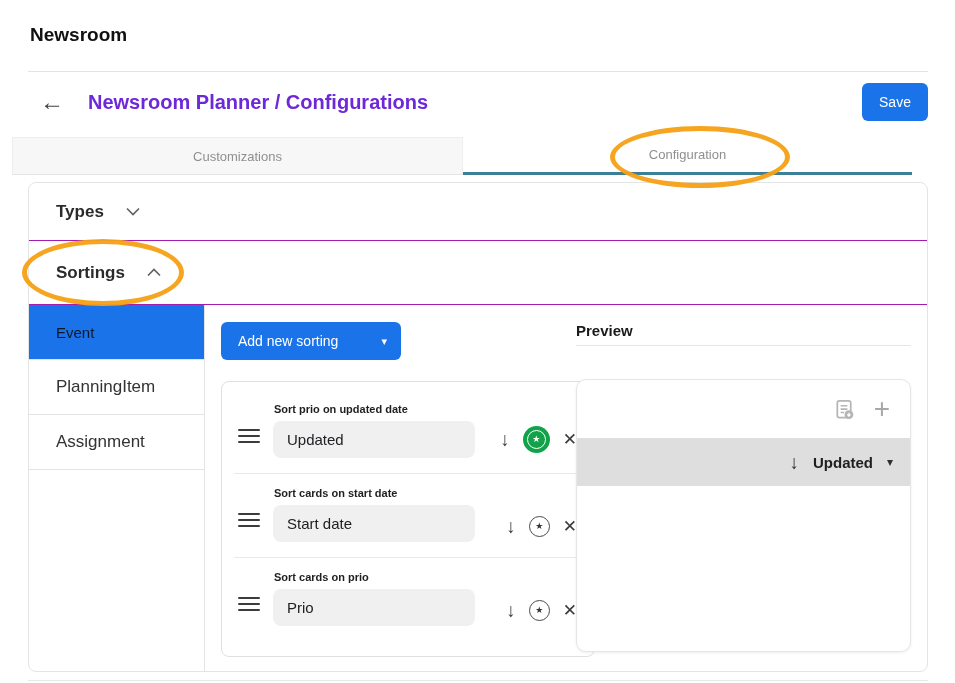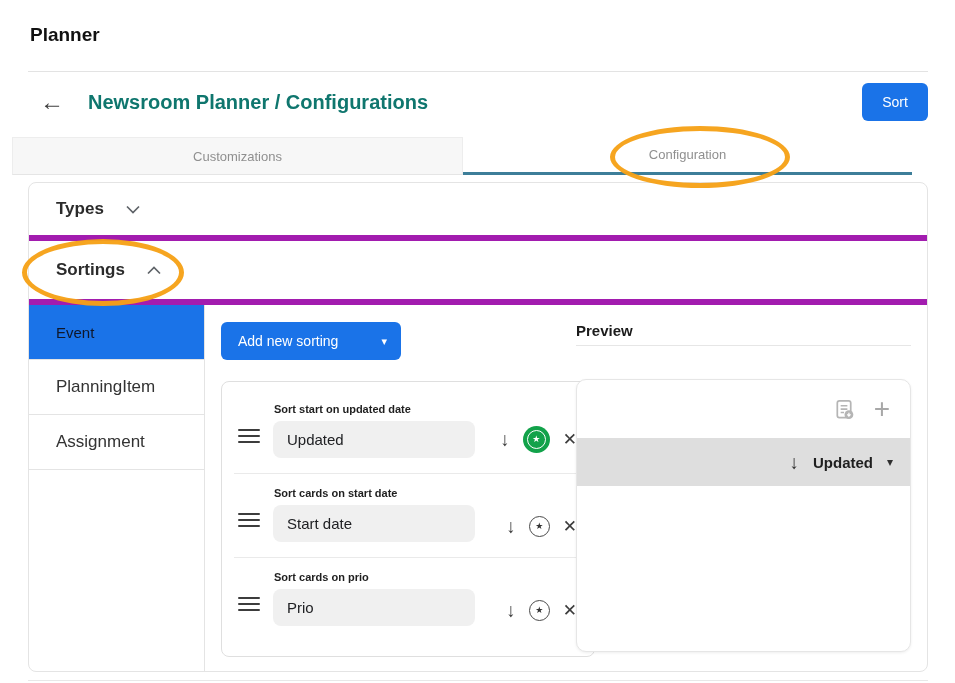--- a/index.html
+++ b/index.html
@@ -7,35 +7,35 @@
     font-family:"Liberation Sans", sans-serif; color:#202124; overflow:hidden; }
   body { position:relative; }
 
   
   .page-title { position:absolute; left:30px; top:24px; font-size:19px; font-weight:bold; color:#111; }
   .top-divider { position:absolute; left:28px; width:900px; top:71px; height:1px; background:#e3e3e3; }
 
   .header-row { position:absolute; left:28px; top:80px; width:900px; height:44px;
     display:flex; align-items:center; }
   .back-arrow { font-size:24px; color:#3c3c3c; margin-left:12px; cursor:pointer; line-height:1; }
-  .header-title { font-size:20px; font-weight:bold; margin-left:24px; color:#0f766e; }
+  .header-title { font-size:20px; font-weight:bold; margin-left:24px; color:#6d28d9; }
   .save-btn { margin-left:auto; width:66px; height:38px; background:#1a73e8; color:#fff;
     border:none; border-radius:6px; font-size:14px; font-family:inherit; cursor:pointer; }
 
   
   .tabbar { position:absolute; left:12px; top:137px; width:900px; height:38px; display:flex; }
   .tab { flex:1; display:flex; align-items:center; justify-content:center;
     font-size:13px; color:#8f8f8f; cursor:pointer; }
   .tab.inactive { background:#f7f7f7; border:1px solid #ededed; border-bottom:1px solid #e5e5e5; }
   .tab.active { background:#fff; border-bottom:3px solid #3d7e99; }
 
   
   .panel { position:absolute; left:28px; top:182px; width:900px; height:490px;
     border:1px solid #e4e4e4; border-radius:8px; background:#fff; overflow:hidden; }
-  .section-row { display:flex; align-items:center; padding-left:27px; border-bottom:6px solid #a21caf; }
+  .section-row { display:flex; align-items:center; padding-left:27px; border-bottom:1px solid #a21caf; }
   .section-row .section-label { font-size:17px; font-weight:bold; color:#2b2b2b; }
   .section-chevron { margin-left:22px; display:inline-flex; }
   .types-row { height:58px; }
   .sortings-row { height:64px; }
 
   .body-row { display:flex; height:367px; }
   .sb-sidebar { width:176px; border-right:1px solid #e4e4e4; }
   .sb-item { height:55px; display:flex; align-items:center; padding-left:27px;
     border-bottom:1px solid #e4e4e4; font-size:17px; color:#333; font-weight:500; cursor:pointer; }
   .sb-item.selected { background:#1a73e8; color:#0f172a; height:55px; font-weight:400; font-size:15px;text-align:center; }
@@ -86,27 +86,27 @@
   .bottom-line { position:absolute; left:28px; width:900px; top:680px; height:1px; background:#e8e8e8; }
 
   .orange-ellipse { position:absolute; border:5px solid rgba(246,161,23,.96);
     border-radius:50%; pointer-events:none; z-index:9; }
   .ellipse-config { left:610px; top:126px; width:180px; height:62px; }
   .ellipse-sortings { left:22px; top:239px; width:162px; height:67px; }
 </style>
 </head>
 <body>
 
-<div class="page-title">Planner</div>
+<div class="page-title">Newsroom</div>
 <div class="top-divider"></div>
 
 <div class="header-row">
   <span class="back-arrow">←</span>
   <span class="header-title">Newsroom Planner / Configurations</span>
-  <button class="save-btn">Sort</button>
+  <button class="save-btn">Save</button>
 </div>
 
 <div class="tabbar">
   <div class="tab inactive">Customizations</div>
   <div class="tab active">Configuration</div>
 </div>
 
 <div class="panel">
 
   <div class="section-row types-row">
@@ -145,21 +145,21 @@
 
         <div class="editor-card">
 
           <div class="sort-row">
             <div class="drag-handle">
                 <span></span>
                 <span></span>
                 <span></span>
               </div>
             <div class="row-main">
-              <div class="row-label">Sort start on updated date</div>
+              <div class="row-label">Sort prio on updated date</div>
               <input class="row-input" value="Updated" style="">
             </div>
             <div class="row-icons">
               <span class="sort-arrow">↓</span>
               <span class="star-badge on">
                   <span class="ring">
                     <span>★</span>
                   </span>
                 </span>
               <span class="remove-x">✕</span>

